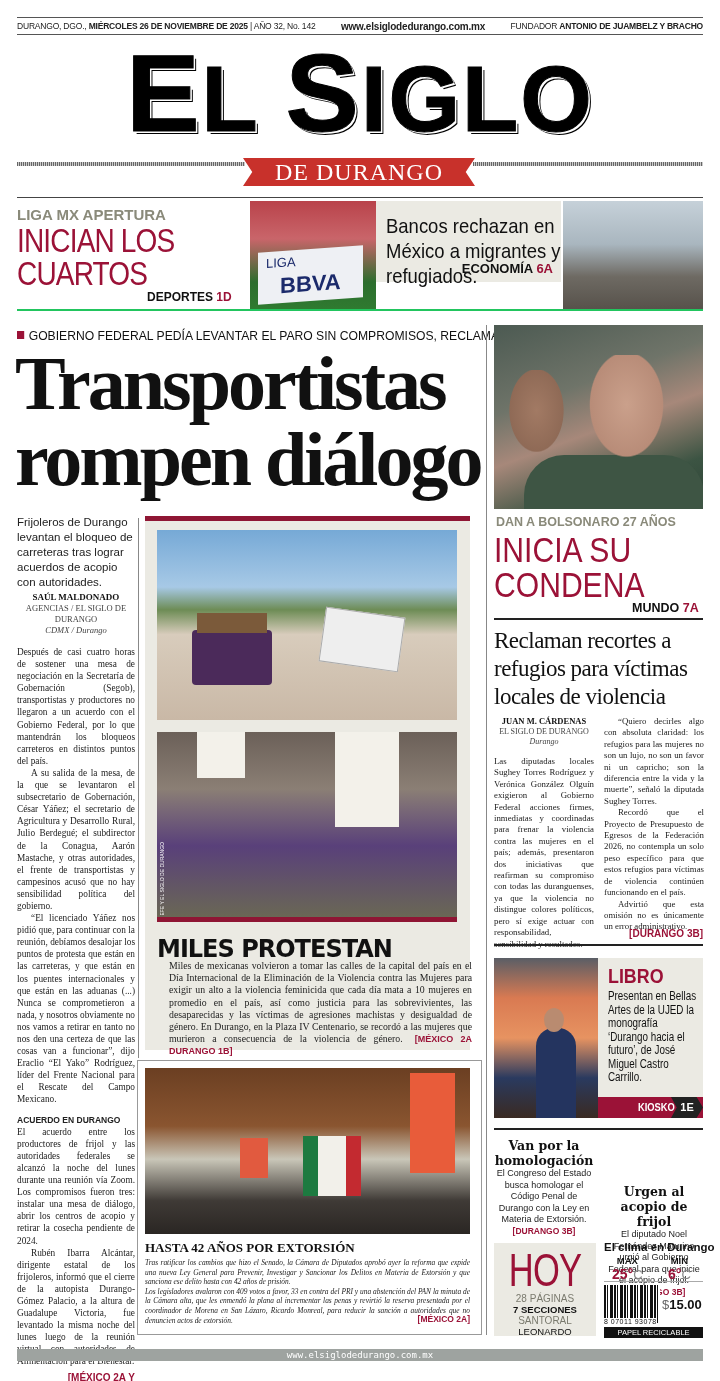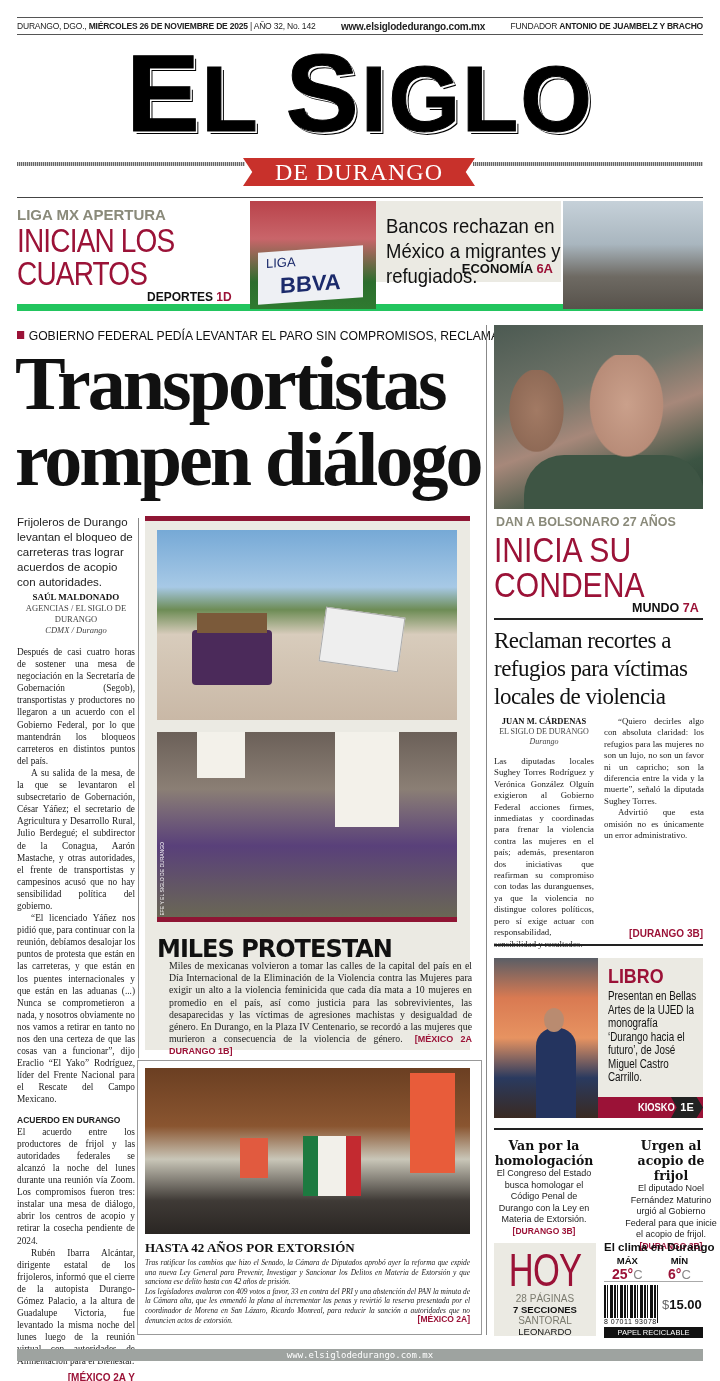--- a/index.html
+++ b/index.html
@@ -20,21 +20,21 @@
   .masthead .title { font-family: Liberation Sans, sans-serif; font-weight: bold; font-size: 92px; letter-spacing: 2px; color: #000000;
     -webkit-text-stroke: 1px #000; text-shadow: 2px 2px 0 #fff, 3px 3px 0 #000; line-height: 110px; }
   .masthead .title .big { font-size: 110px; }
   .ribbon-row { left: 17px; top: 150px; width: 686px; height: 28px; }
   .ribbon-row .line { position:absolute; top: 12px; height: 4px; background: repeating-linear-gradient(90deg, #666 0 1px, #ccc 1px 2px); }
   .ribbon { position: absolute; left: 226px; top: 0; width: 232px; height: 28px; background: #c8312b;
     clip-path: polygon(0 0, 100% 0, 96% 50%, 100% 100%, 0 100%, 4% 50%);
     color: #fff; font-family: "Liberation Serif", serif; font-size: 24px; line-height: 28px; text-align: center; letter-spacing: 1px; margin-top: 8px; }
 
   
-  .teasers { left: 17px; top: 197px; width: 686px; height: 114px; border-top: 1px solid #444; border-bottom: 7px solid #22c55e; }
+  .teasers { left: 17px; top: 197px; width: 686px; height: 114px; border-top: 1px solid #444; border-bottom: 2px solid #22c55e; }
   .teaser1-kicker { left: 0; top: 8px; font-weight: bold; font-size: 15px; color: #8a8a7a; }
   .teaser1-head { left: 0; top: 26px; font-family: "Liberation Sans", sans-serif; font-size: 33px; line-height: 33px; color: #9b1237; letter-spacing: -1px; transform: scaleX(0.85); transform-origin: left; }
   .teaser1-ref { left: 130px; top: 92px; font-weight: bold; font-size: 12px; }
   .photo-liga { left: 233px; top: 3px; width: 126px; height: 108px; background: linear-gradient(180deg,#b9434b 0%, #c9656a 35%, #2c6d2d 75%, #2f7a30 100%); overflow:hidden; }
   .photo-liga .board { position:absolute; left:8px; top:48px; width:105px; height:52px; background:#eef0f4; transform: skewY(-4deg); }
   .photo-liga .board span { position:absolute; color:#1b2a6b; font-weight:bold; }
   .teaser2-box { left: 359px; top: 3px; width: 185px; height: 81px; background: #ebeae3; }
   .teaser2-head { left: 10px; top: 12px; font-size: 21px; line-height: 25px; color: #111; transform: scaleX(0.88); transform-origin: left; width: 200px; }
   .teaser2-ref { right: 8px; bottom: 6px; font-weight: bold; font-size: 13px; }
   .photo-migr { left: 546px; top: 3px; width: 140px; height: 108px; background: linear-gradient(180deg,#c6d1d9 0%, #a9b6bf 40%, #6e6a63 70%, #57524b 100%); }
@@ -240,20 +240,21 @@
 
 <div class="abs reclaman-head">Reclaman recortes a refugios para víctimas locales de violencia</div>
 <div class="abs rc-byline">
   <div class="name">JUAN M. CÁRDENAS</div>
   <div>EL SIGLO DE DURANGO</div>
   <div class="place">Durango</div>
 </div>
 <div class="abs bodytext rc-col1">Las diputadas locales Sughey Torres Rodríguez y Verónica González Olguín exigieron al Gobierno Federal acciones firmes, inmediatas y coordinadas para frenar la violencia contra las mujeres en el país; además, presentaron dos iniciativas que reafirman su compromiso con todas las duranguenses, ya que la violencia no distingue colores políticos, pero sí exige actuar con responsabilidad, sensibilidad y resultados.</div>
 <div class="abs bodytext rc-col2">
   <p style="text-indent:14px;">“Quiero decirles algo con absoluta claridad: los refugios para las mujeres no son un lujo, no son un favor ni un capricho; son la diferencia entre la vida y la muerte”, señaló la diputada Sughey Torres.</p>
+  <p>Recordó que el Proyecto de Presupuesto de Egresos de la Federación 2026, no contempla un solo peso específico para que estos refugios para víctimas de violencia continúen funcionando en el país.</p>
   <p>Advirtió que esta omisión no es únicamente un error administrativo.</p>
 </div>
 <div class="abs ref" style="left:604px; top:928px; width:99px;">[DURANGO 3B]</div>
 <div class="abs hrule" style="left:494px; top:944px; width:209px;"></div>
 
 <div class="abs libro-box">
   <div class="abs photo-libro">
     <div class="man"></div>
       <div class="head"></div>
   </div>
@@ -266,21 +267,21 @@
     </div>
   </div>
 </div>
 <div class="abs hrule" style="left:494px; top:1128px; width:209px;"></div>
 
 <div class="abs brief" style="left:494px; top:1138px;">
   <div class="bh">Van por la homologación</div>
   <div class="bt">El Congreso del Estado busca homologar el Código Penal de Durango con la Ley en Materia de Extorsión.</div>
   <div class="ref">[DURANGO 3B]</div>
 </div>
-<div class="abs brief" style="left:604px; top:1138px;margin-left:17px;">
+<div class="abs brief" style="left:604px; top:1184px;">
   <div class="bh">Urgen al acopio de frijol</div>
   <div class="bt">El diputado Noel Fernández Maturino urgió al Gobierno Federal para que inicie el acopio de frijol.</div>
   <div class="ref">[DURANGO 3B]</div>
 </div>
 
 <div class="abs hoy-box">
   <div class="hoy">HOY</div>
   <div class="l1">28 PÁGINAS</div>
   <div class="l2">7 SECCIONES</div>
   <div class="l1">SANTORAL</div>

